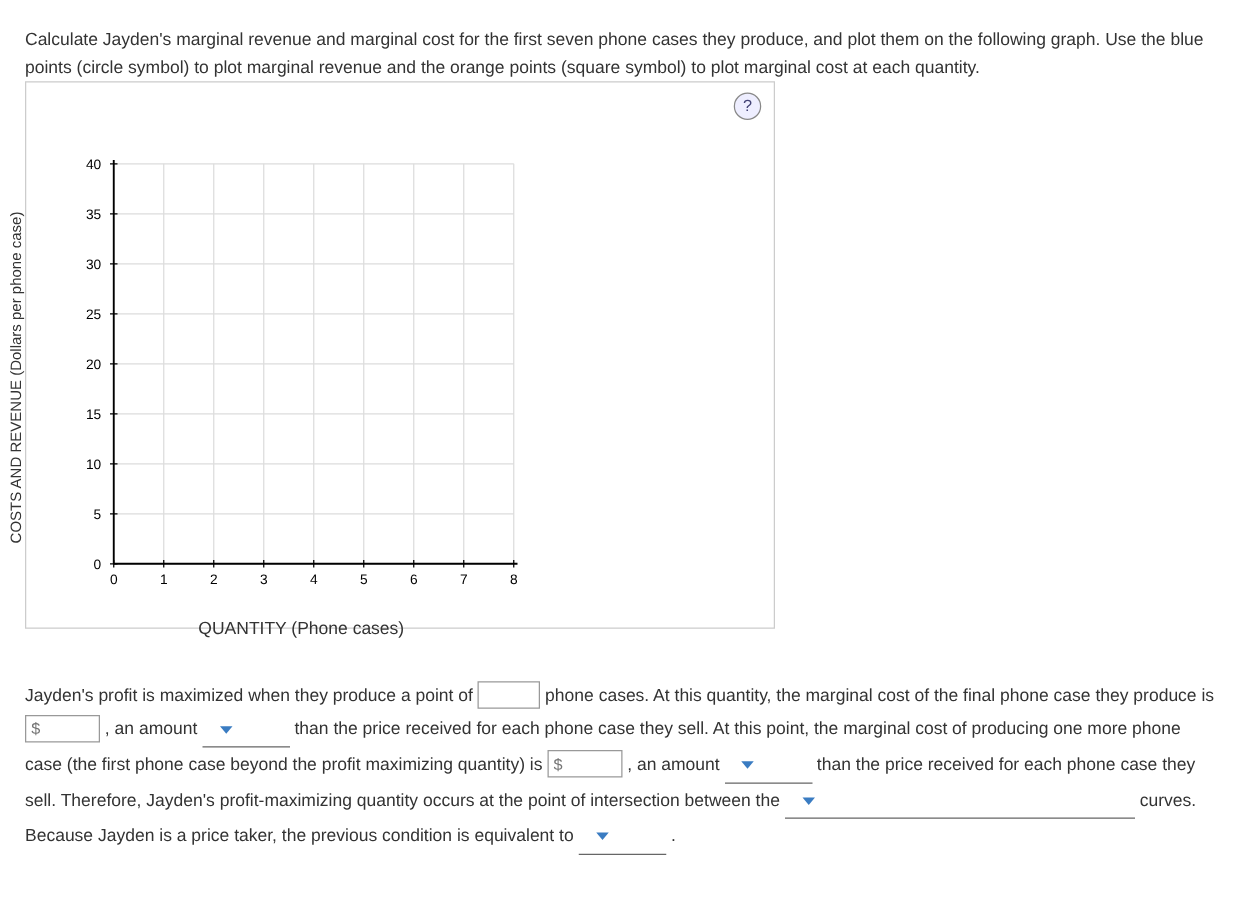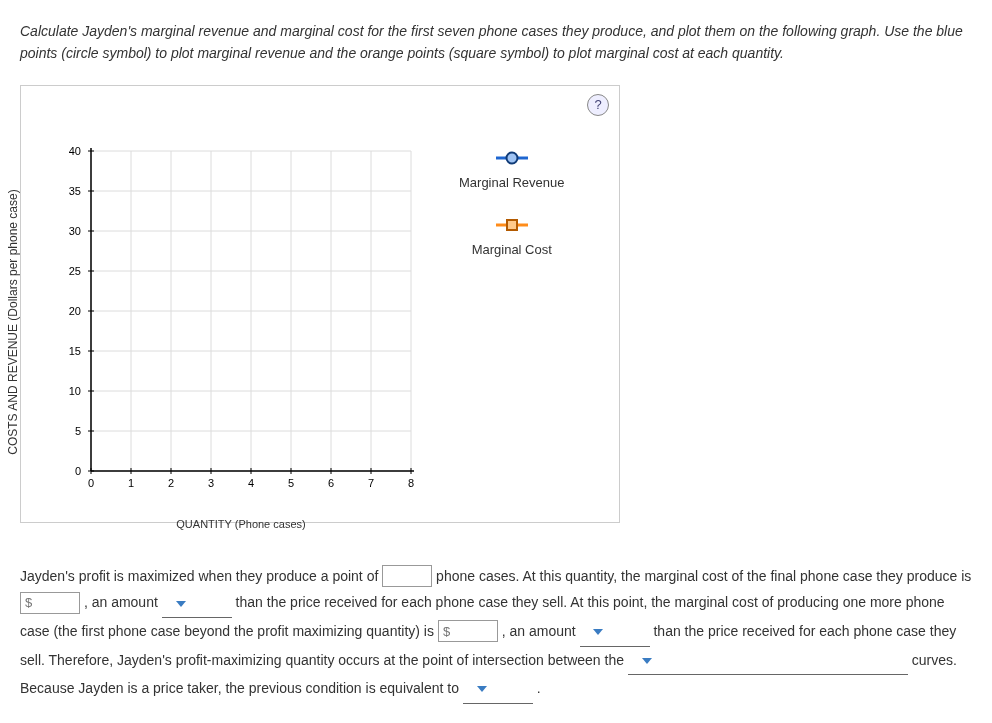--- a/index.html
+++ b/index.html
@@ -6,23 +6,21 @@
   body {
     margin: 0;
     padding: 20px;
     font-family: Arial, Helvetica, sans-serif;
     font-size: 14px;
     color: #333;
     background: #fff;
     width: 992px;
   }
   .instructions {
-    font-style: italic;
     line-height: 1.6;
-    margin-bottom: 20px;
   }
   .graph-container {
     border: 1px solid #ccc;
     width: 600px;
     padding: 15px 10px 18px 10px;
     position: relative;
     margin-bottom: 40px;
   }
   .help-btn {
     position: absolute;
@@ -103,21 +101,21 @@
     top: 50%;
     transform: translate(-50%, -50%) rotate(-90deg);
     font-size: 12px;
     white-space: nowrap;
   }
   .x-axis-label {
     position: absolute;
     left: 210px;
     bottom: -26px;
     transform: translateX(-50%);
-    font-size: 11px;
+    font-size: 14px;
     white-space: nowrap;
   }
 </style>
 </head>
 <body>
 
 <div class="instructions">Calculate Jayden's marginal revenue and marginal cost for the first seven phone cases they produce, and plot them on the following graph. Use the blue points (circle symbol) to plot marginal revenue and the orange points (square symbol) to plot marginal cost at each quantity.</div>
 
 <div class="graph-container">
   <div class="help-btn">?</div>
@@ -195,36 +193,20 @@
           <text x="180" y="346">3</text>
           <text x="220" y="346">4</text>
           <text x="260" y="346">5</text>
           <text x="300" y="346">6</text>
           <text x="340" y="346">7</text>
           <text x="380" y="346">8</text>
         </g>
       </svg>
     </div>
 
-    <div class="legend">
-      <div class="legend-item">
-        <svg class="legend-symbol" viewBox="0 0 40 14">
-          <line x1="4" y1="7" x2="36" y2="7" stroke="#1e66d0" stroke-width="3"></line>
-          <circle cx="20" cy="7" r="5.5" fill="#9fc3f3" stroke="#103b77" stroke-width="2"></circle>
-        </svg>
-        <span class="legend-label">Marginal Revenue</span>
-      </div>
-      <div class="legend-item">
-        <svg class="legend-symbol" viewBox="0 0 40 14">
-          <line x1="4" y1="7" x2="36" y2="7" stroke="#ff8c1a" stroke-width="3"></line>
-          <rect x="15" y="2" width="10" height="10" fill="#ffc98a" stroke="#b35a00" stroke-width="2"></rect>
-        </svg>
-        <span class="legend-label">Marginal Cost</span>
-      </div>
-    </div>
   </div>
 </div>
 
 <div class="paragraph">
   <span>Jayden's profit is maximized when they produce a point of </span>
   <input class="blank" type="text" style="">
   <span> phone cases. At this quantity, the marginal cost of the final phone case they produce is </span>
   <input class="blank money" type="text" placeholder="$" style="">
   <span>, an amount </span>
   <span class="dropdown">&nbsp;<span class="drop-caret"></span></span>

